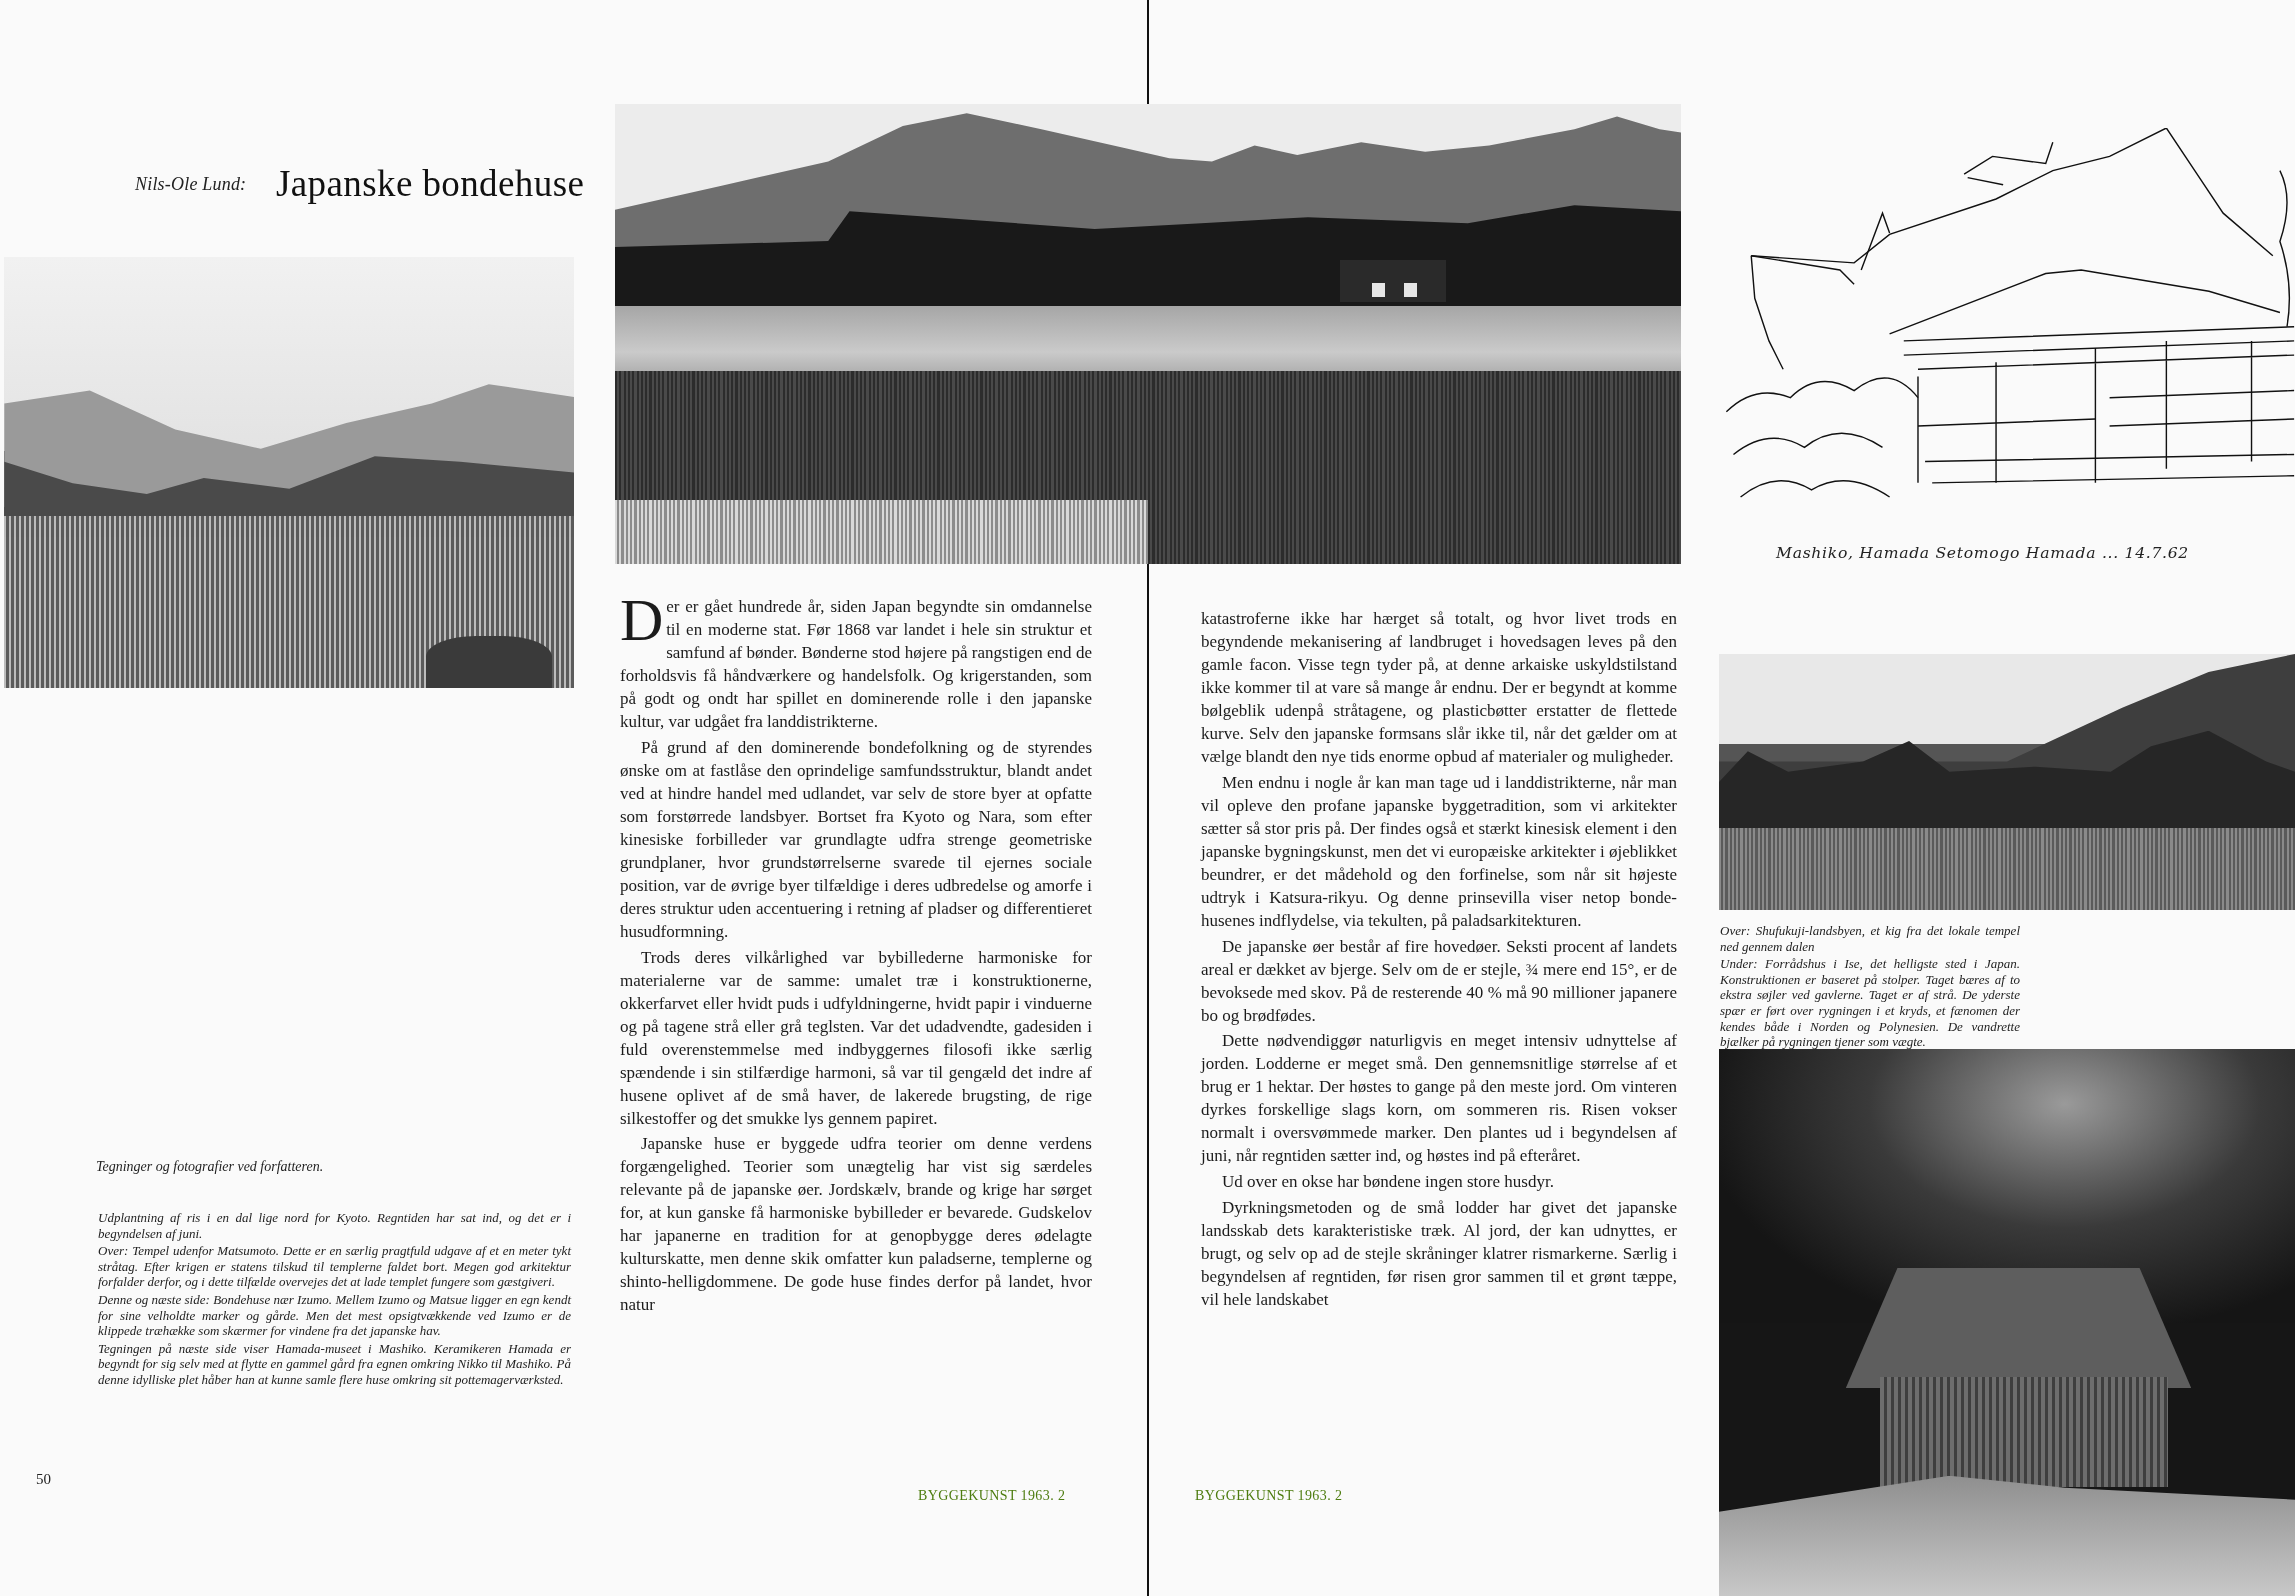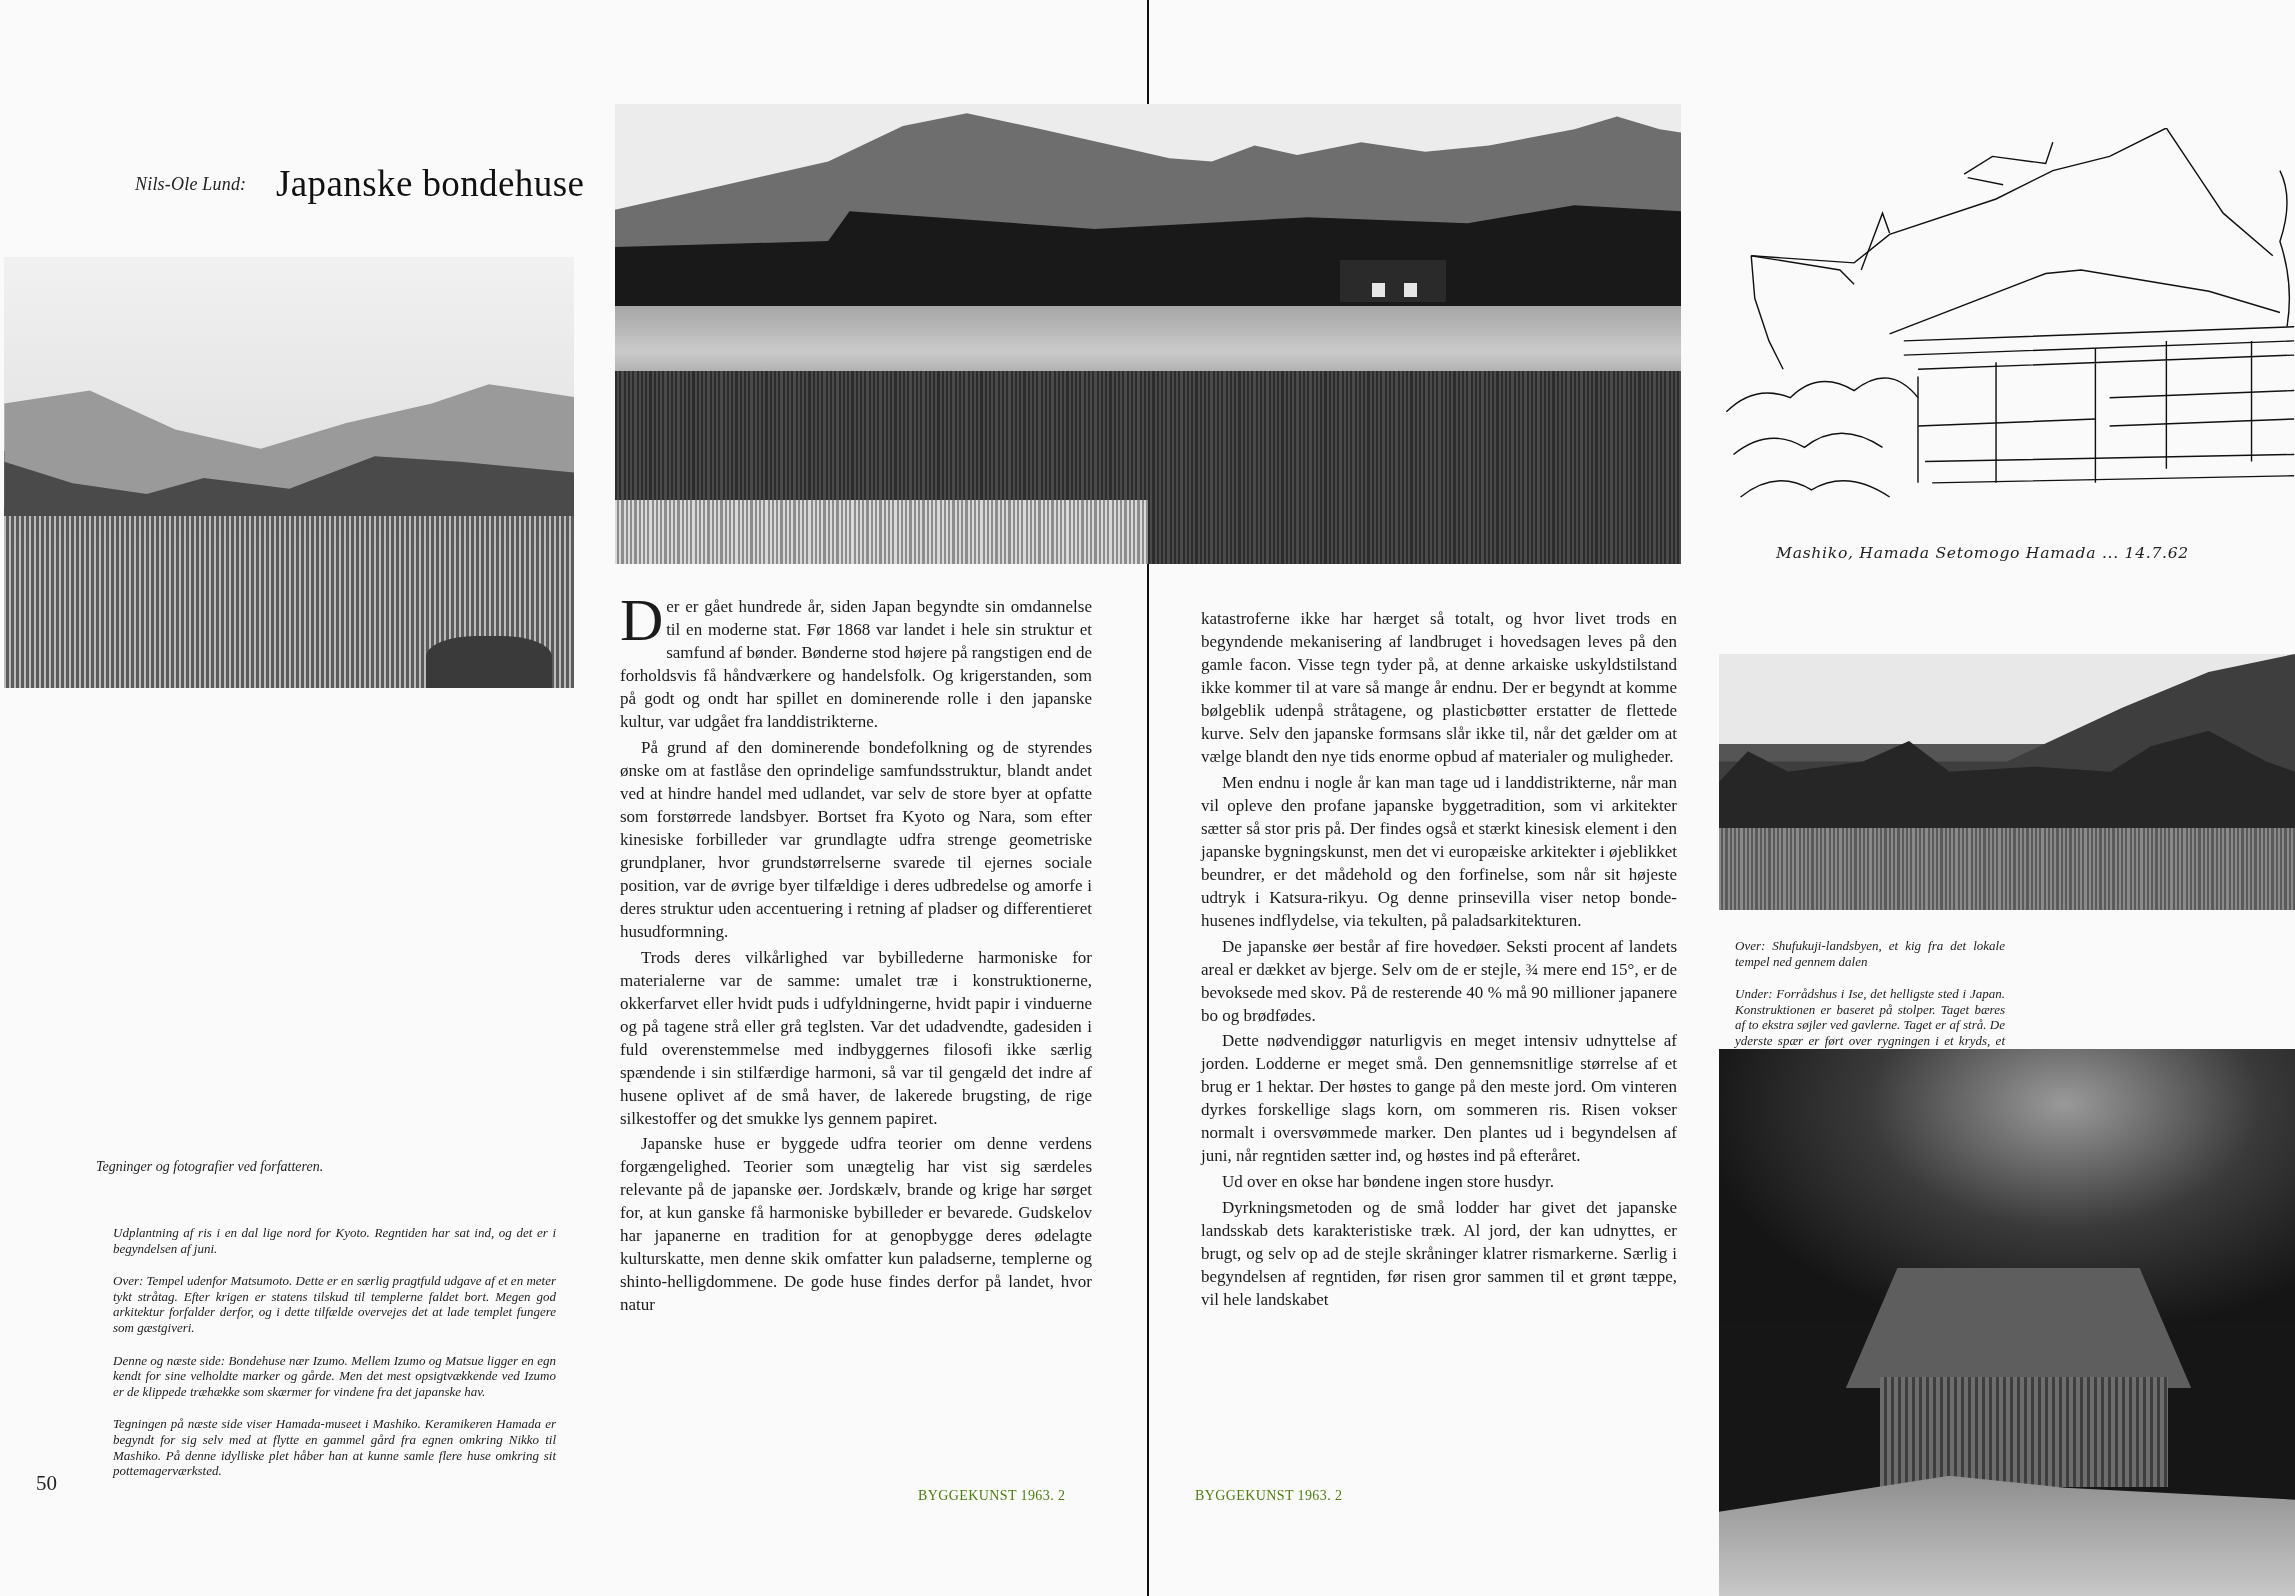--- a/index.html
+++ b/index.html
@@ -64,31 +64,31 @@
     .p4 .ground { position:absolute; left:0; top:78%; width:100%; height:22%;
       background: linear-gradient(#8f8f8f, #c8c8c8); clip-path: polygon(0 30%, 40% 0, 60% 10%, 100% 20%, 100% 100%, 0 100%); }
 
     
     .drawing { position: absolute; background: transparent; }
     .drawing svg { width: 100%; height: 100%; }
     .sig { position:absolute; font-family: "DejaVu Serif", serif; font-style: italic; font-size: 15.6px; color: #222; letter-spacing: 0.7px; }
 
     
     .caption { font-style: italic; font-size: 13px; line-height: 15.6px; color: #222; text-align: justify; }
-    .caption p { margin: 17px; }
+    .caption p { margin: 2px; }
     .credit { font-style: italic; font-size: 14px; color: #222; }
 
     
     .col { font-size: 17px; line-height: 23px; text-align: justify; color: #1b1b1b; hyphens: manual; }
     .col p { margin: 0 0 2.8px 0; text-indent: 21px; }
     .col p.first { text-indent: 0; }
     .dropcap { float: left; font-size: 60px; line-height: 44px; padding-top: 2.8px; margin-right: 2.8px; }
 
     .footer { font-size: 14px; letter-spacing: 0.4px; color: #4d7c0f; }
-    .pagenum { font-size: 21px; color: #222; }
+    .pagenum { font-size: 15px; color: #222; }
   </style>
 </head>
 <body>
 
 <div class="spread">
 
   <div class="gutter"></div>
 
   <div class="abs byline" style="left:135px; top:174px;">Nils-Ole Lund:</div>
   <div class="abs title" style="left:276px; top:162px;">Japanske bondehuse</div>

